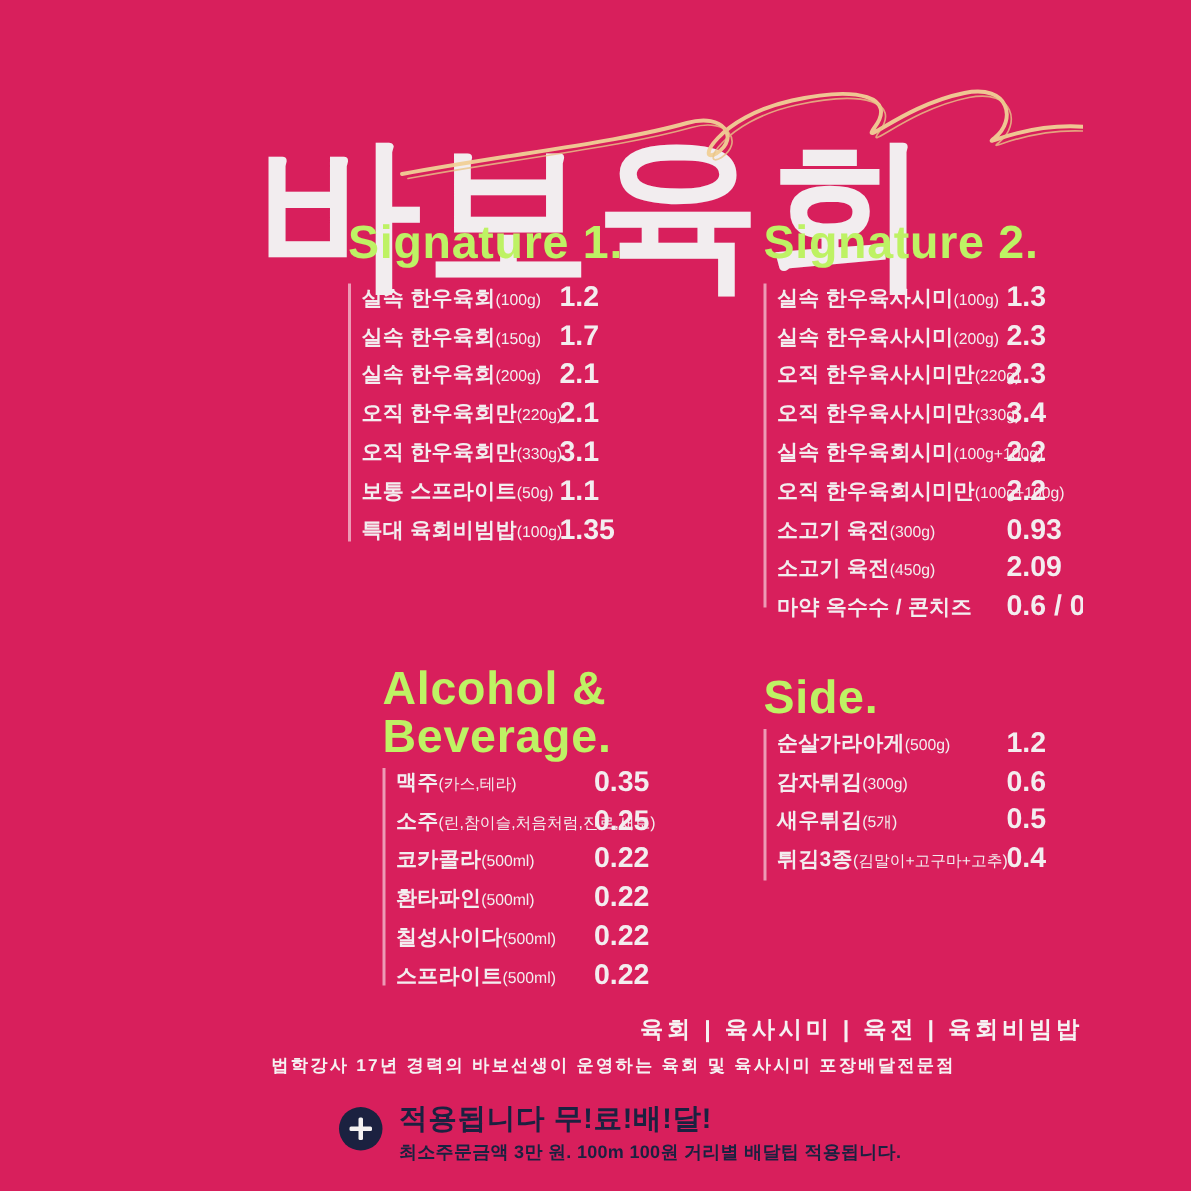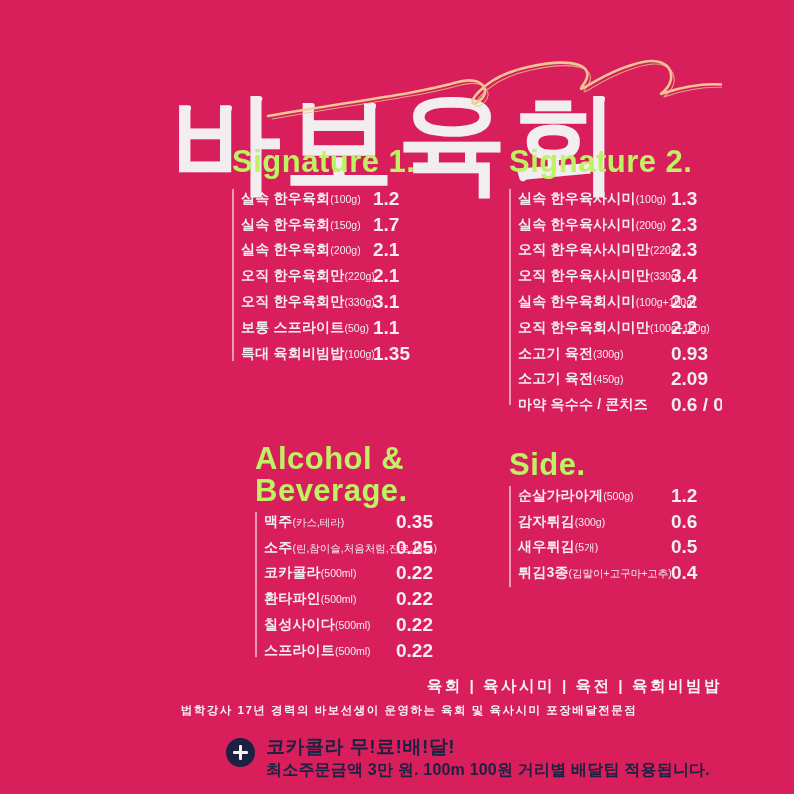--- a/index.html
+++ b/index.html
@@ -59,21 +59,21 @@
   .delivery{position:absolute;left:154px;top:736px;display:flex;align-items:flex-start;}
   .plus-circle{
     position:relative;width:29px;height:29px;border-radius:50%;
     background:var(--navy);flex:0 0 auto;margin-top:2px;
   }
   .plus-circle .ph,.plus-circle .pv{position:absolute;background:#F4F1F2;border-radius:1px;}
   .plus-circle .ph{left:7px;top:12.8px;width:15px;height:3.4px;}
   .plus-circle .pv{left:12.8px;top:7px;width:3.4px;height:15px;}
   .dtext{margin-left:11px;color:var(--navy);}
   .dtitle{font-size:19px;font-weight:800;letter-spacing:.5px;line-height:22px;}
-  .dnote{font-size:16px;font-weight:600;letter-spacing:.2px;margin-top:2px;}
+  .dnote{font-size:12px;font-weight:600;letter-spacing:.2px;margin-top:2px;}
 </style>
 </head>
 <body>
 
 <div class="page">
 
   <h1 class="title">바보육회</h1>
   <svg class="swoosh" viewBox="0 0 630 104" fill="none" xmlns="http://www.w3.org/2000/svg">
     <path d="M108,78 C185,64 252,57 298,44 C323,37 333,54 318,64 C303,73 318,40 368,29 C413,19 438,27 423,47 C413,61 443,32 483,24 C513,18 518,42 503,54 C493,62 523,42 568,47" stroke="#F0D096" stroke-width="2.6" stroke-linecap="round" opacity="0.95"></path>
     <path d="M112,81 C188,67 255,60 301,47 C326,40 336,57 321,67 C306,76 321,43 371,32 C416,22 441,30 426,50 C416,64 446,35 486,27 C516,21 521,45 506,57 C496,65 526,45 571,50" stroke="#E9C488" stroke-width="1.1" stroke-linecap="round" opacity="0.8"></path>
@@ -213,18 +213,18 @@
 
   <div class="cats">육회  |  육사시미  |  육전  |  육회비빔밥</div>
   <div class="tagline">법학강사 17년 경력의 바보선생이 운영하는 육회 및 육사시미 포장배달전문점</div>
 
   <div class="delivery">
     <span class="plus-circle">
         <span class="ph"></span>
         <span class="pv"></span>
       </span>
     <div class="dtext">
-      <div class="dtitle">코카콜라 무!료!배!달!</div>
+      <div class="dtitle">적용됩니다 무!료!배!달!</div>
       <div class="dnote">최소주문금액 3만 원. 100m 100원 거리별 배달팁 적용됩니다.</div>
     </div>
   </div>
 
 </div>
 
 </body></html>

